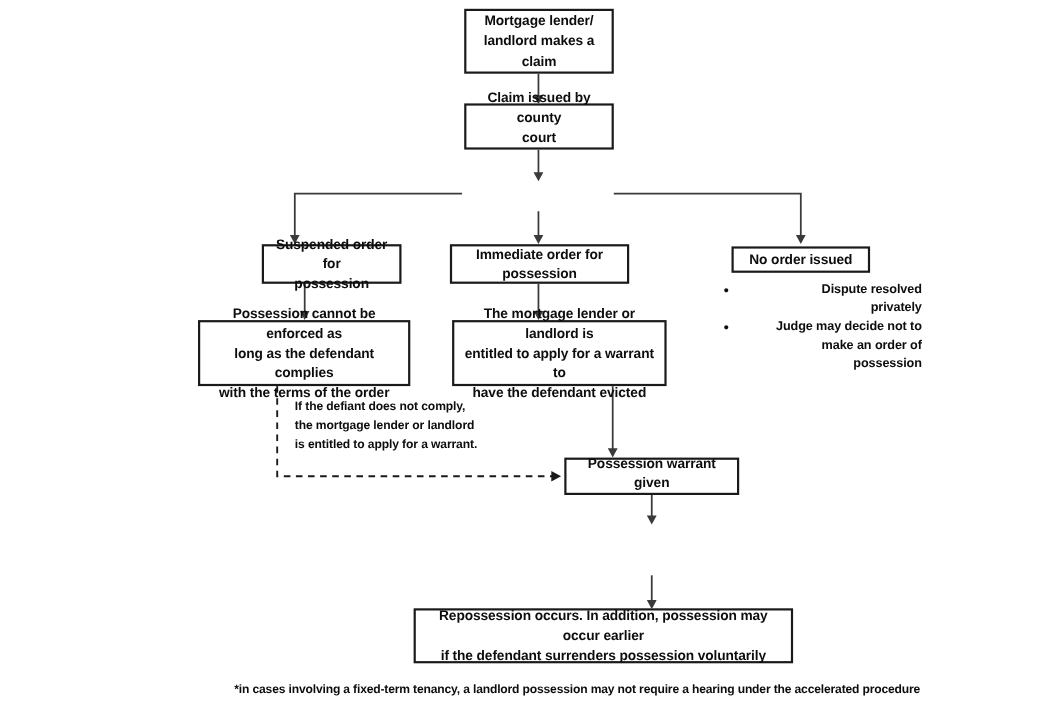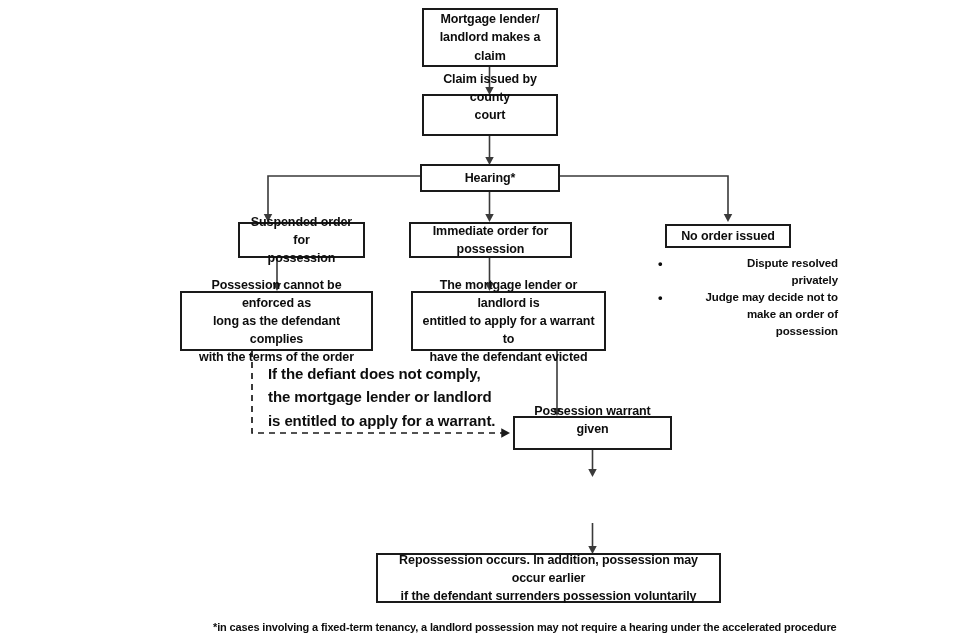--- a/index.html
+++ b/index.html
@@ -35,21 +35,21 @@
     box-sizing: border-box;
     border: 2px solid #1a1a1a;
     background: #ffffff;
     display: flex;
     align-items: center;
     justify-content: center;
     text-align: center;
     font-weight: bold;
     font-size: 12.5px;
     line-height: 1.45;
-    padding: 10px 6px;
+    padding: 0 6px;
     letter-spacing: -0.1px;
   }
   .node-text {
     display: block;
     white-space: pre-line;
   }
   .bullets {
     position: absolute;
     font-size: 11.5px;
     font-weight: bold;
@@ -67,21 +67,21 @@
     font-size: 13px;
     line-height: 1.35;
   }
   .bullet-text {
     flex: 1 1 auto;
     white-space: pre-line;
     text-align: right;
   }
   .side-note {
     position: absolute;
-    font-size: 15px;
+    font-size: 11px;
     font-weight: bold;
     line-height: 1.55;
     white-space: pre-line;
     letter-spacing: -0.1px;
   }
   .footnote {
     position: absolute;
     font-size: 11px;
     font-weight: bold;
     letter-spacing: -0.15px;
@@ -129,23 +129,20 @@
     <span class="node-text">Mortgage lender/
 landlord makes a
 claim</span>
   </div>
 
   <div class="node" style="left:422px; top:94px; width:136px; height:42px;align-items:flex-end;">
     <span class="node-text">Claim issued by county
 court</span>
   </div>
 
-  <div class="node" style="left:420px; top:164px; width:140px; height:28px;">
-    <span class="node-text">Hearing*</span>
-  </div>
 
   <div class="node" style="left:214px; top:222px; width:127px; height:36px;margin-left:24px;">
     <span class="node-text">Suspended order for
 possession</span>
   </div>
 
   <div class="node" style="left:409px; top:222px; width:163px; height:36px;">
     <span class="node-text">Immediate order for
 possession</span>
   </div>

